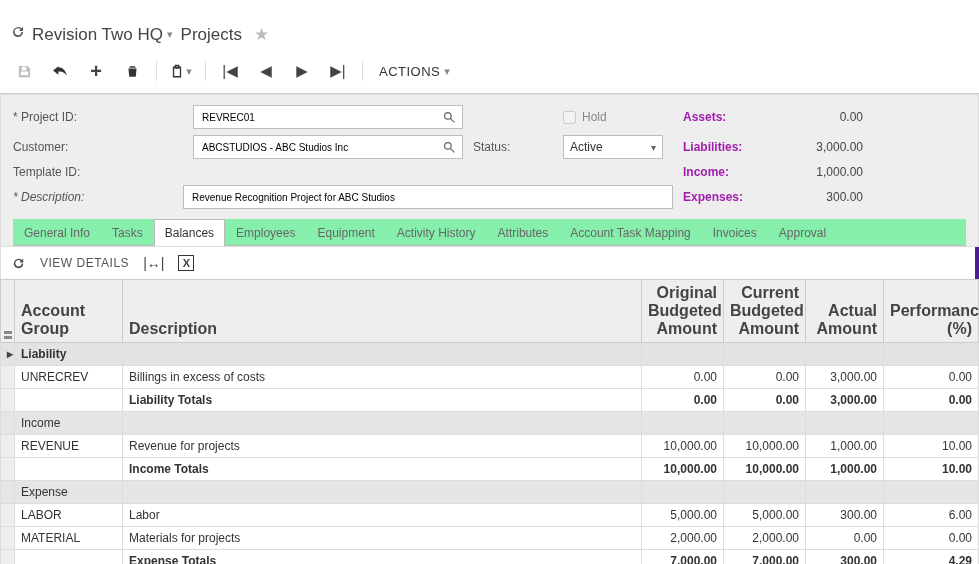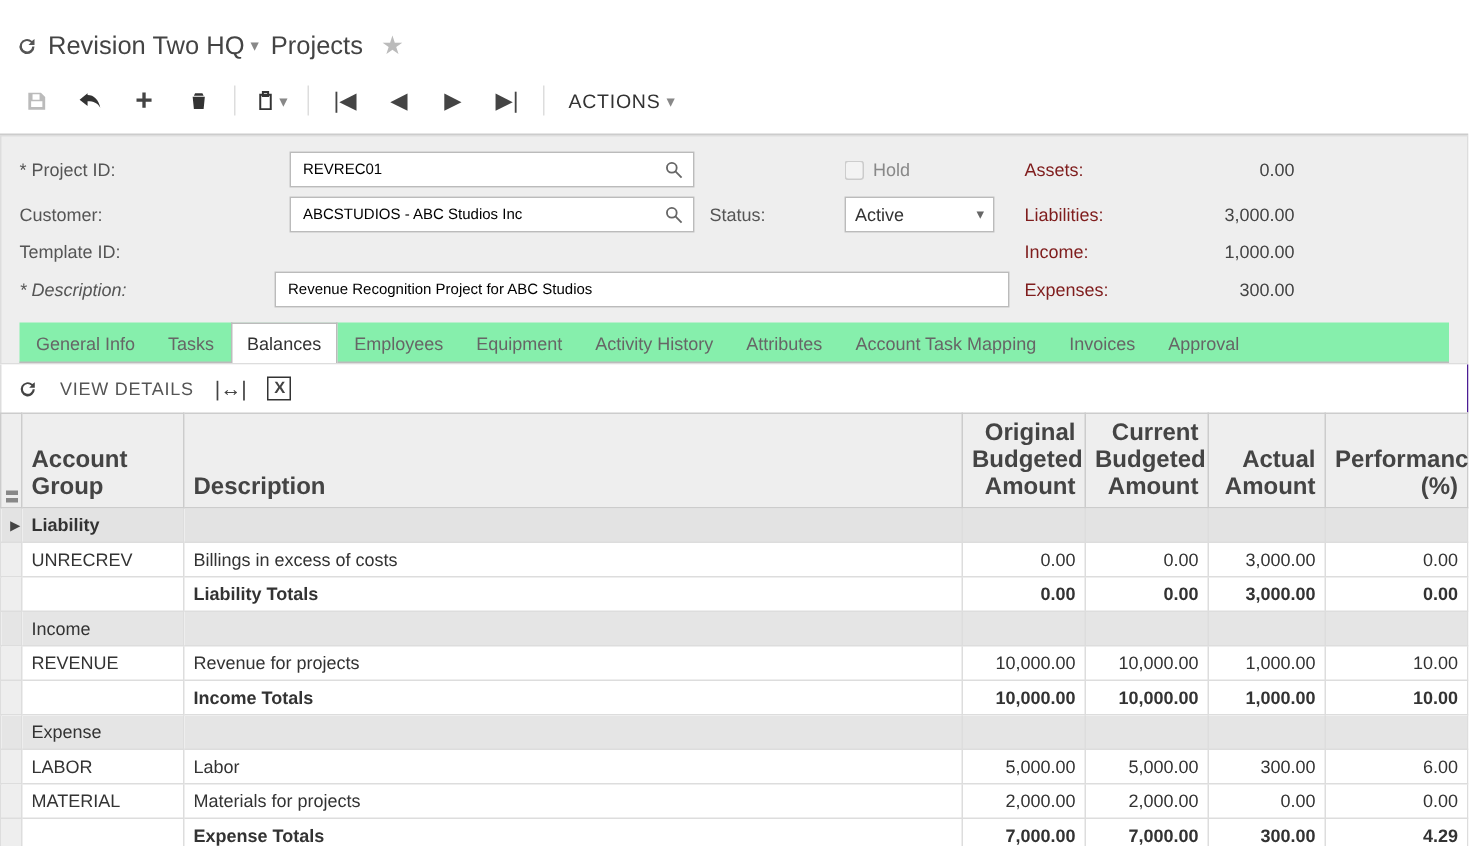--- a/index.html
+++ b/index.html
@@ -7,24 +7,25 @@
     margin: 0;
     font-family: Arial, Helvetica, sans-serif;
     font-size: 12px;
     color: #333;
     background: #fff;
     width: 979px;
   }
   
   .header {
     display: flex;
-    align-items: center;
+    align-items: flex-start;
     gap: 6px;
-    padding: 20px 10px 8px 10px;
+    padding: 6px 10px 8px 10px;
     background: #fff;
+    margin-top: 18px;
   }
   .refresh-icon { cursor: pointer; }
   .breadcrumb { display: flex; align-items: center; gap: 8px; font-size: 17px; color: #444; }
   .breadcrumb .bc-company { display:flex; align-items:center; gap:4px; cursor:pointer; }
   .breadcrumb .bc-page { font-weight: normal; }
   .star-icon { margin-left: 4px; cursor:pointer; color:#bbb; }
   .chev { color:#888; font-size:11px; }
   
   .toolbar {
     display:flex; align-items:center; gap:0;
@@ -65,21 +66,21 @@
   .finput input { border:0; outline:0; width:100%; font-size:10px; background:transparent; }
   .finput .lookup { position:absolute; right:6px; color:#666; cursor:pointer; }
   .select {
     height:24px; border:1px solid #bbb; background:#fff;
     display:flex; align-items:center; padding:0 6px;
     position:relative; width:100px;
   }
   .select .sel-caret { position:absolute; right:6px; color:#666; font-size:10px; }
   .checkcell { display:flex; align-items:center; gap:6px; color:#888; }
   .checkcell input { margin:0; }
-  .summary-label { color:#7f1d1d; }
+  .summary-label { color:#a21caf;font-weight:bold; }
   .summary-val { text-align:right; color:#444; }
   .desc-row { grid-column: 1 / span 4; display:flex; align-items:center; gap:10px; }
   .desc-row .flabel { width:160px;font-style:italic; }
   .desc-row .finput { flex:1; }
   
   .tabs {
     display:flex;
     border-bottom:1px solid #bbb;
     margin-top:10px;
     background:#86efac;
@@ -96,21 +97,21 @@
   .tab.active {
     background:#fff;
     border-color:#bbb;
     color:#333;
   }
   
   .grid-toolbar {
     display:flex; align-items:center; gap:14px;
     padding:8px 10px;
     background:#fff;
-    border-left:1px solid #ddd; border-right:1px solid #4c1d95;
+    border-left:1px solid #ddd; border-right:4px solid #4c1d95;
   }
   .grid-toolbar .gbtn { cursor:pointer; font-size:14px; color:#444; }
   .grid-toolbar .view-details { letter-spacing:0.5px; color:#555; cursor:pointer; }
   
   .grid {
     border:1px solid #ccc;
     border-top:1px solid #ccc;
     width:100%;
     border-collapse:collapse;
     table-layout:fixed;

